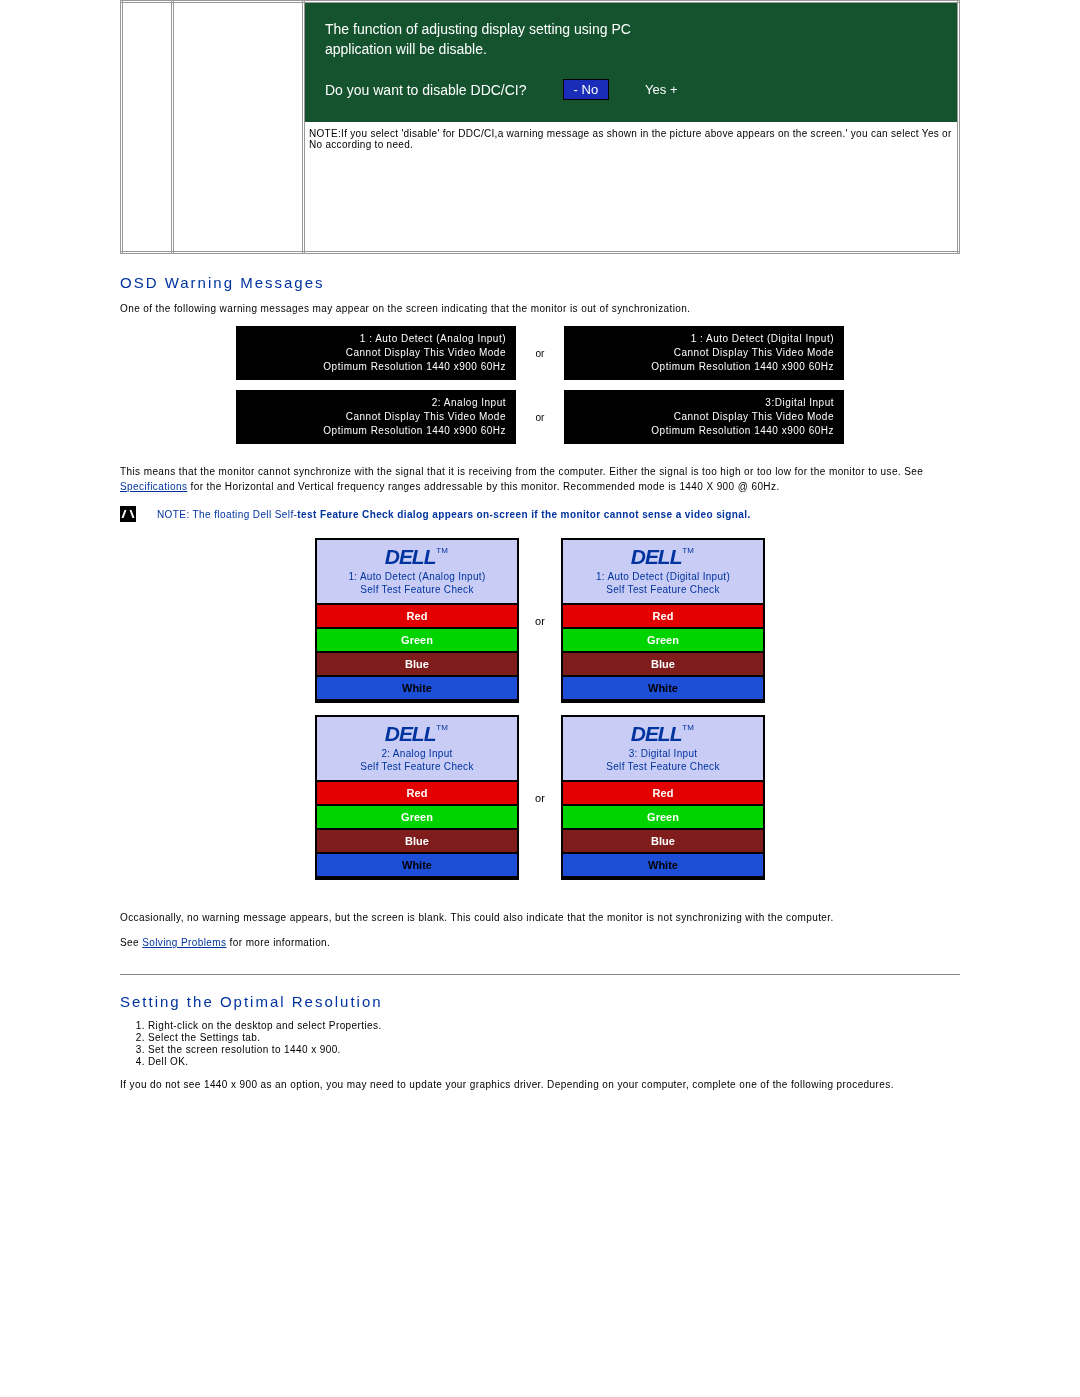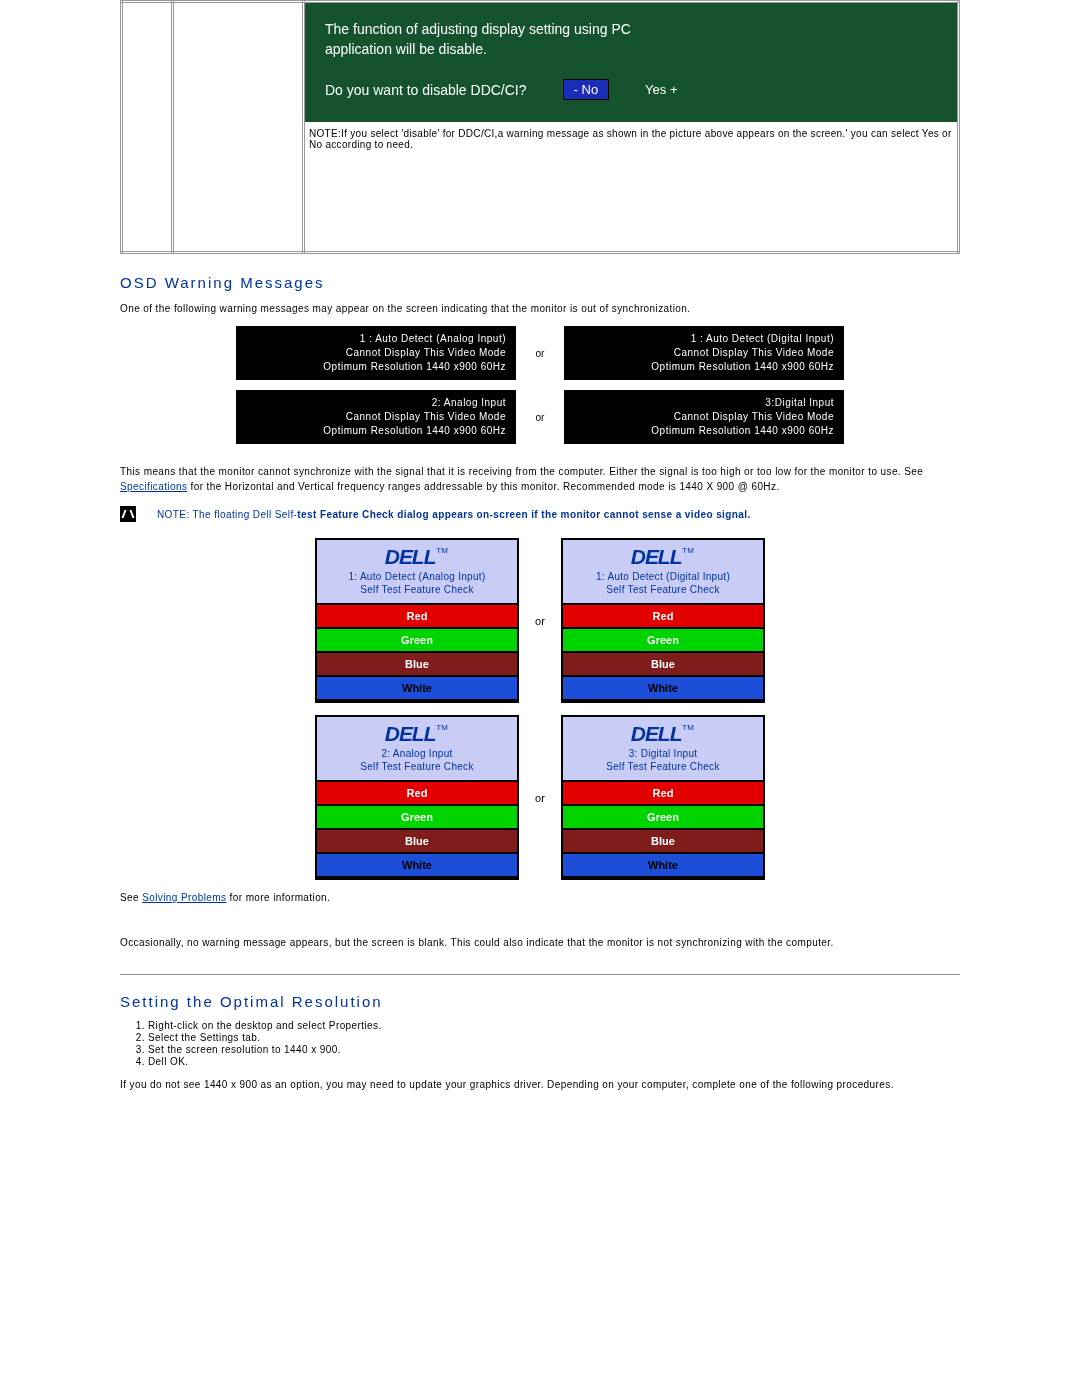--- a/index.html
+++ b/index.html
@@ -281,27 +281,27 @@
           <div class="st-bar c-red">Red</div>
           <div class="st-bar c-green">Green</div>
           <div class="st-bar c-blue">Blue</div>
           <div class="st-bar c-white">White</div>
         </div>
       </td>
     </tr>
   </tbody>
     </table>
 
+  <p class="body-text" style="margin-top:30px">Occasionally, no warning message appears, but the screen is blank. This could also indicate that the monitor is not synchronizing with the computer.</p>
+
   <p class="body-text">
     <span>See </span>
     <a class="link" href="#">Solving Problems</a>
     <span> for more information.</span>
   </p>
-
-  <p class="body-text" style="margin-top:30px">Occasionally, no warning message appears, but the screen is blank. This could also indicate that the monitor is not synchronizing with the computer.</p>
 
   <hr class="sep">
 
   <h2 class="section">Setting the Optimal Resolution</h2>
 
   <ol class="steps">
     <li>Right-click on the desktop and select Properties.</li>
     <li>Select the Settings tab.</li>
     <li>Set the screen resolution to 1440 x 900.</li>
     <li>Dell OK.</li>

